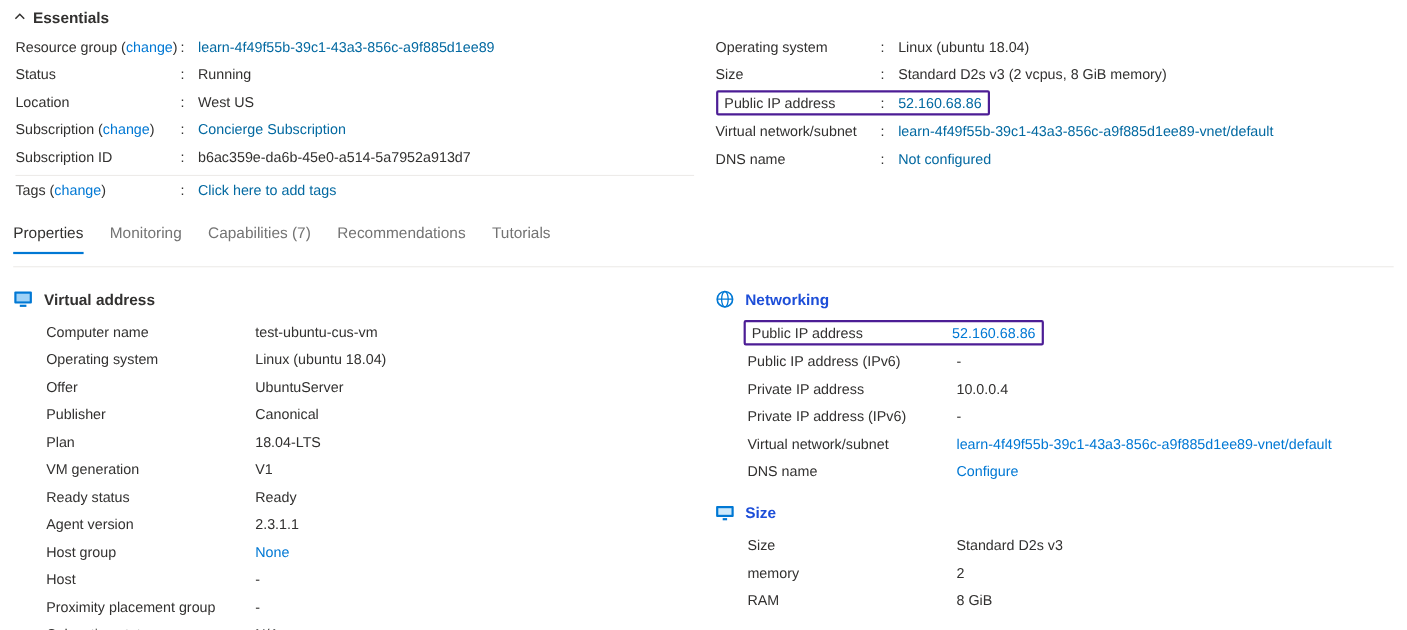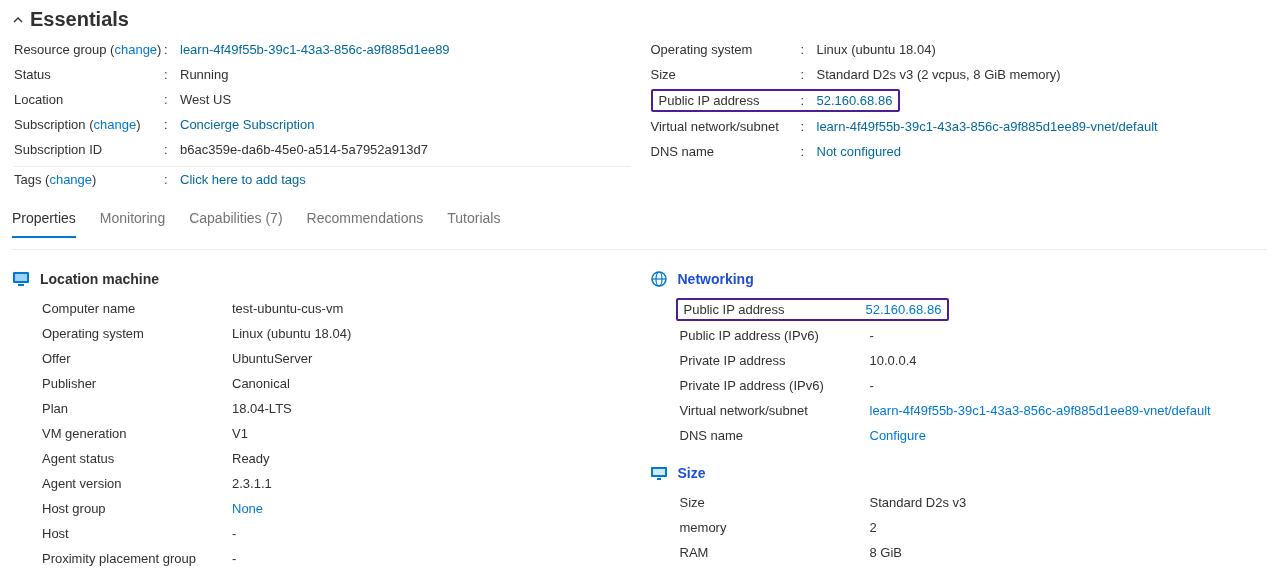--- a/index.html
+++ b/index.html
@@ -12,21 +12,21 @@
     background: #ffffff;
     width: 1279px;
   }
   .container { padding: 4px 12px 12px 12px; }
   .essentials-header {
     display: flex;
     align-items: flex-start;
     gap: 6px;
     padding: 4px 0 6px 0;
     font-weight: 600;
-    font-size: 20px;
+    font-size: 14px;
     cursor: pointer;
   }
   .essentials-header .chev {
     display: inline-block;
     width: 12px;
     text-align: center;
   }
   .essentials-grid {
     display: flex;
     gap: 20px;
@@ -232,21 +232,21 @@
 
     <div class="section-col">
       <div class="section-header">
         <span class="icon">
           <svg width="18" height="18" viewBox="0 0 18 18">
               <rect x="1" y="2" width="16" height="11" rx="1" fill="#0078d4"></rect>
               <rect x="3" y="4" width="12" height="7" fill="#9fd2f7"></rect>
               <rect x="6" y="14" width="6" height="2" fill="#0078d4"></rect>
             </svg>
         </span>
-        <span class="section-title">Location machine</span>
+        <span class="section-title">Virtual address</span>
       </div>
       <div id="vm-rows">
           <div class="prop-row">
             <span class="plabel">Computer name</span>
             <span class="pvalue">test-ubuntu-cus-vm</span>
           </div>
           <div class="prop-row">
             <span class="plabel">Operating system</span>
             <span class="pvalue">Linux (ubuntu 18.04)</span>
           </div>
@@ -260,21 +260,21 @@
           </div>
           <div class="prop-row">
             <span class="plabel">Plan</span>
             <span class="pvalue">18.04-LTS</span>
           </div>
           <div class="prop-row">
             <span class="plabel">VM generation</span>
             <span class="pvalue">V1</span>
           </div>
           <div class="prop-row">
-            <span class="plabel">Agent status</span>
+            <span class="plabel">Ready status</span>
             <span class="pvalue">Ready</span>
           </div>
           <div class="prop-row">
             <span class="plabel">Agent version</span>
             <span class="pvalue">2.3.1.1</span>
           </div>
           <div class="prop-row">
             <span class="plabel">Host group</span>
             <span class="pvalue link">None</span>
           </div>

